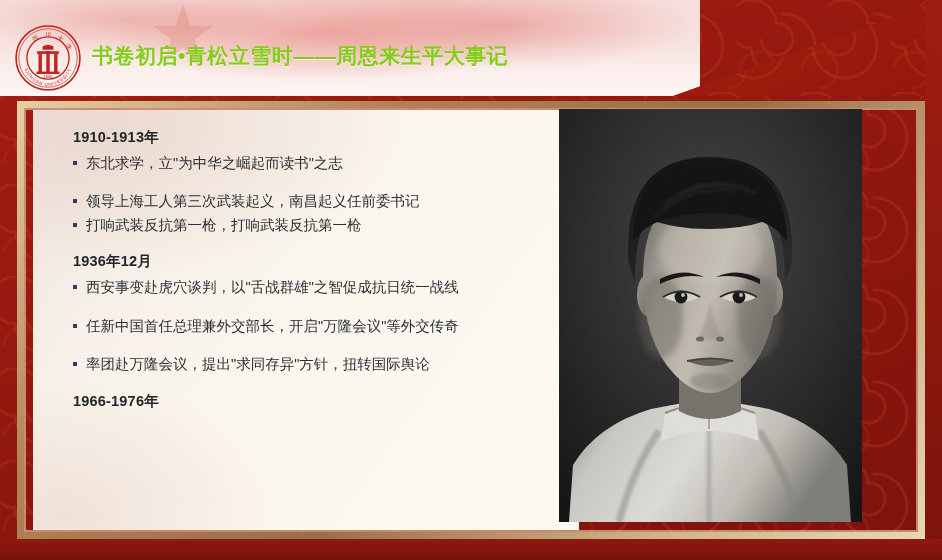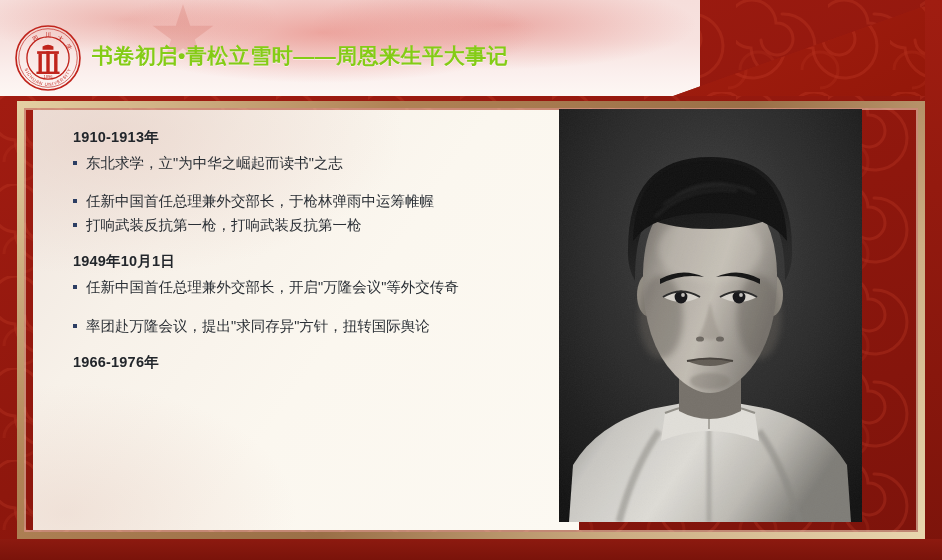--- a/index.html
+++ b/index.html
@@ -274,29 +274,35 @@
         <div class="tl-group">
           <div class="tl-date">1910-1913年</div>
           <div class="tl-item">
             <span class="tl-bullet"></span>
             <span class="tl-text">东北求学，立"为中华之崛起而读书"之志</span>
           </div>
         </div>
         <div class="tl-group">
           <div class="tl-item">
             <span class="tl-bullet"></span>
-            <span class="tl-text">任新中国首任总理兼外交部长，于枪林弹雨中运筹帷幄</span>
+            <span class="tl-text">领导上海工人第三次武装起义，南昌起义任前委书记</span>
           </div>
           <div class="tl-item">
             <span class="tl-bullet"></span>
             <span class="tl-text">打响武装反抗第一枪，打响武装反抗第一枪</span>
           </div>
         </div>
         <div class="tl-group">
-          <div class="tl-date">1949年10月1日</div>
+          <div class="tl-date">1936年12月</div>
+          <div class="tl-item">
+            <span class="tl-bullet"></span>
+            <span class="tl-text">西安事变赴虎穴谈判，以"舌战群雄"之智促成抗日统一战线</span>
+          </div>
+        </div>
+        <div class="tl-group">
           <div class="tl-item">
             <span class="tl-bullet"></span>
             <span class="tl-text">任新中国首任总理兼外交部长，开启"万隆会议"等外交传奇</span>
           </div>
         </div>
         <div class="tl-group">
           <div class="tl-item">
             <span class="tl-bullet"></span>
             <span class="tl-text">率团赴万隆会议，提出"求同存异"方针，扭转国际舆论</span>
           </div>

